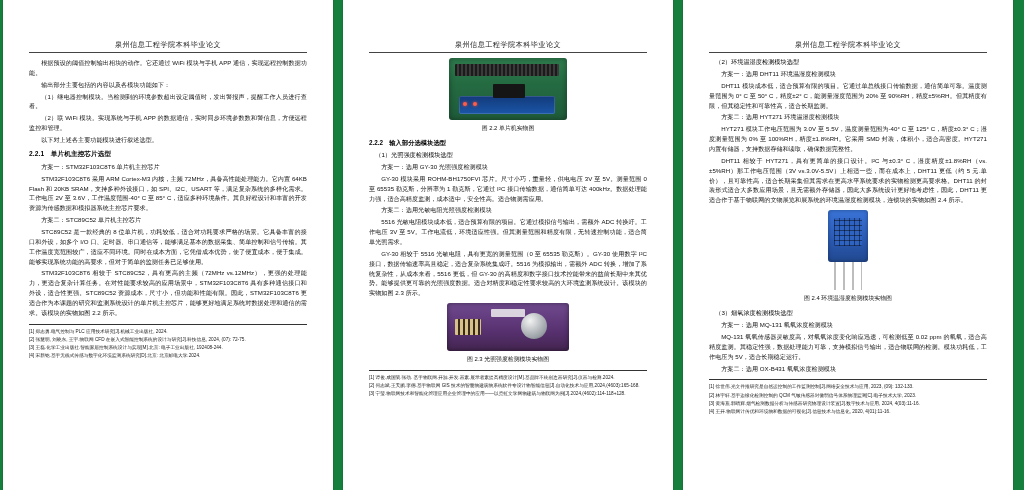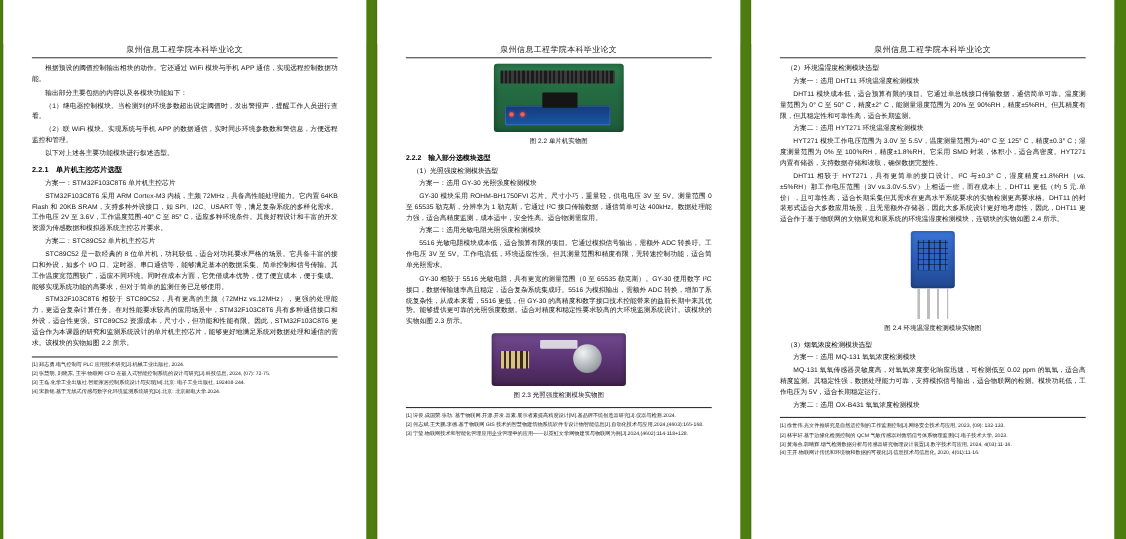--- a/index.html
+++ b/index.html
@@ -8,21 +8,21 @@
     background: #d9d9d9;
     width: 1024px;
     height: 490px;
     overflow: hidden;
     font-family: "Liberation Sans", sans-serif;
   }
   .viewport {
     width: 1024px;
     height: 490px;
     position: relative;
-    background: #4d7c0f;
+    background: #15803d;
     display: flex;
     flex-direction: row;
     gap: 10px;
     padding: 0;
     box-sizing: border-box;
   }
   .page {
     background: #ffffff;
     width: 330px;
     height: 490px;

